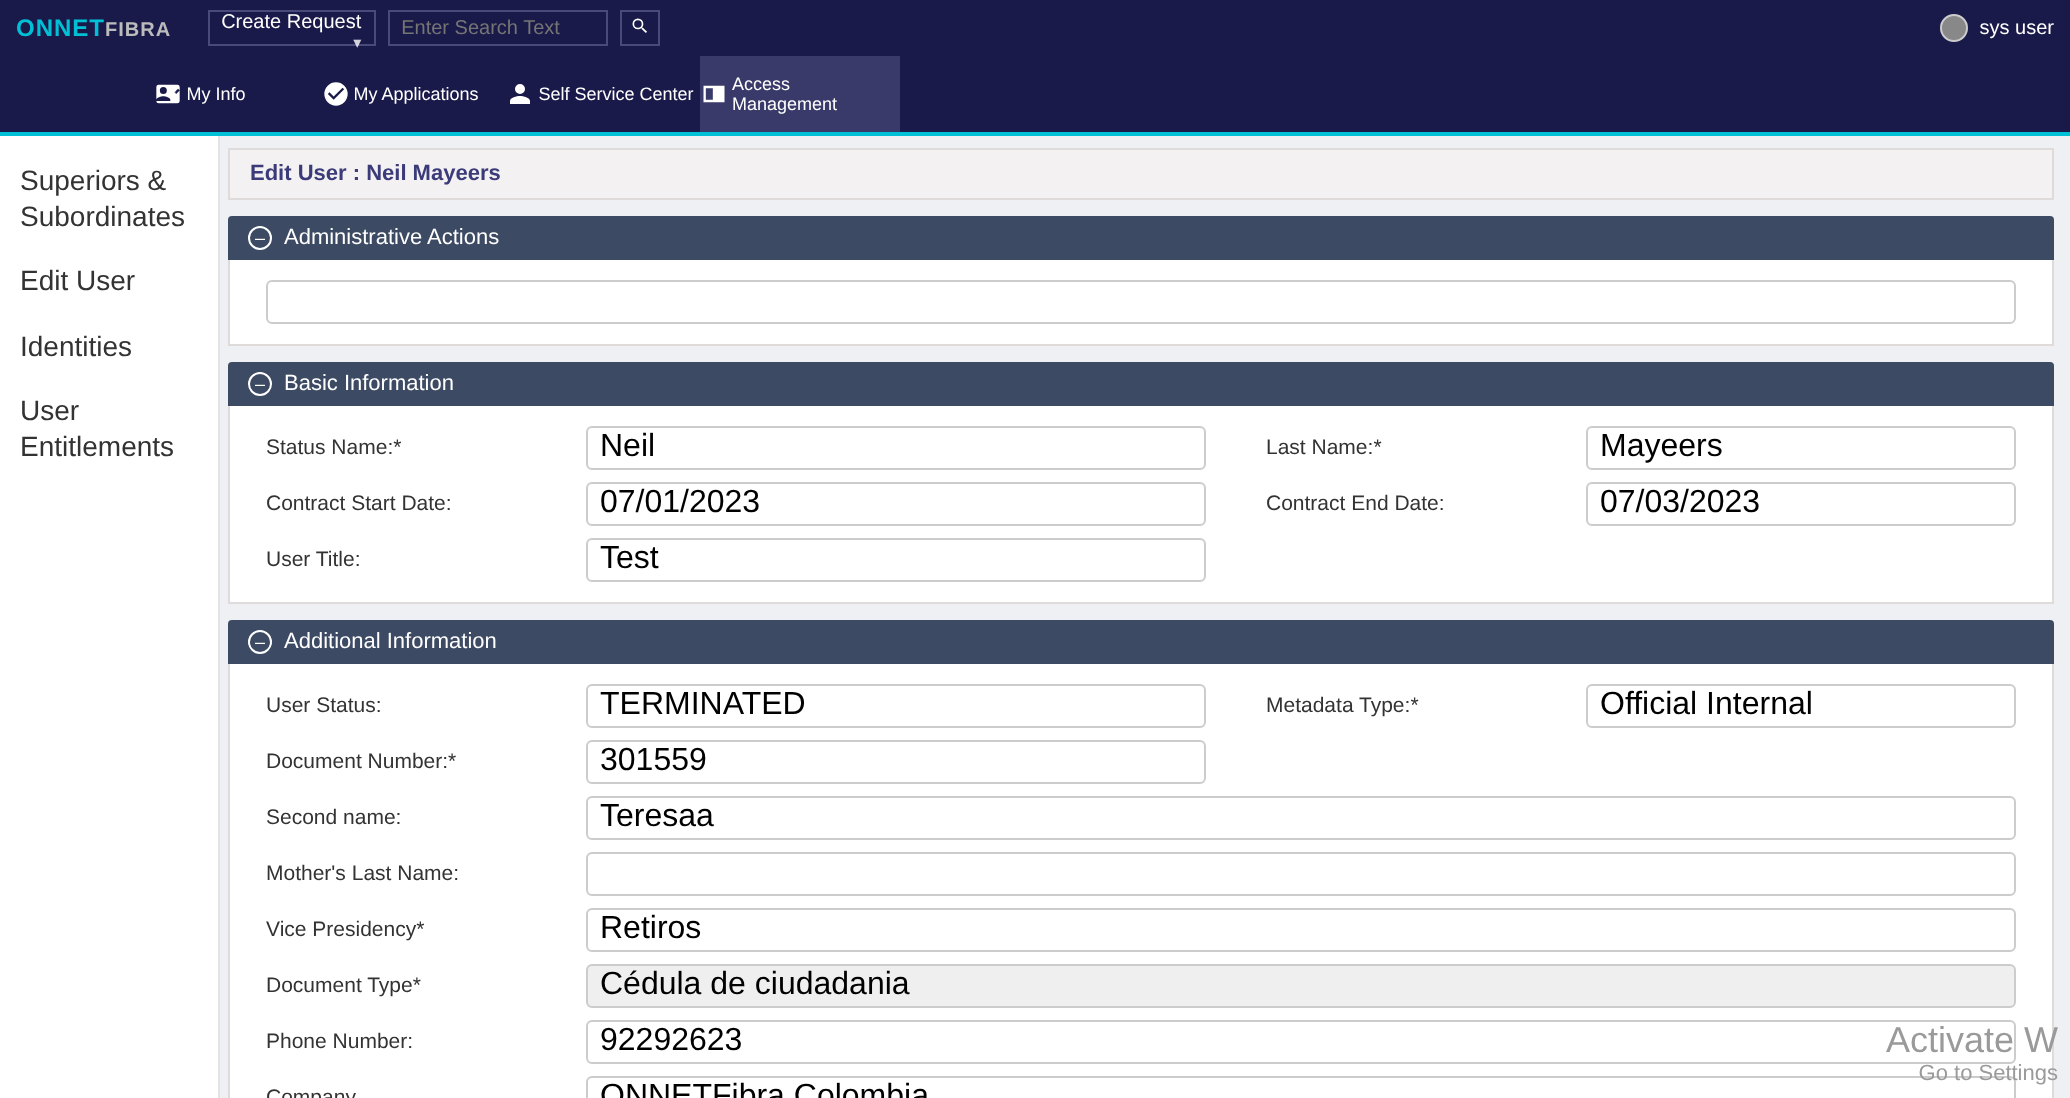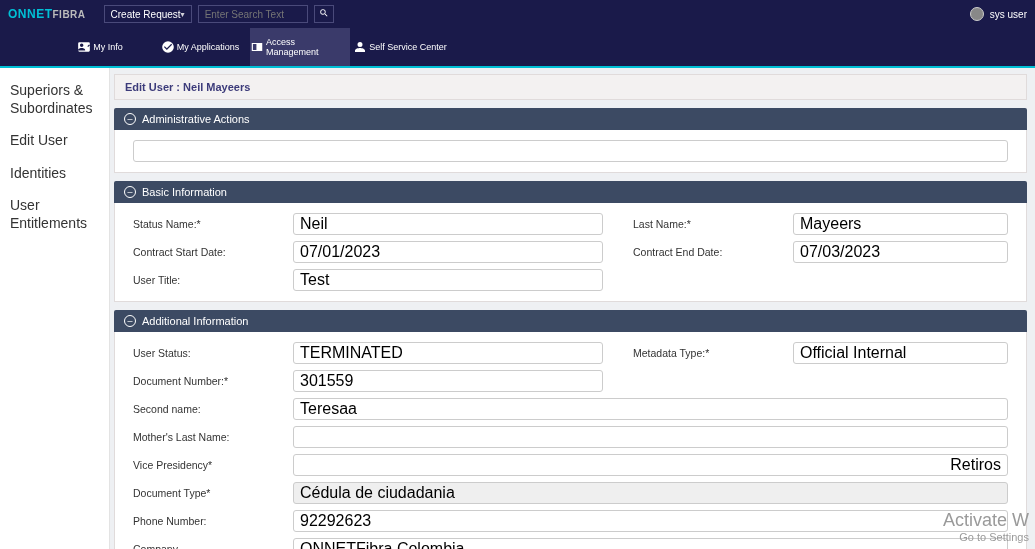--- a/index.html
+++ b/index.html
@@ -1,21 +1,21 @@
 <!DOCTYPE html>
 <html><head>
 <meta charset="utf-8">
 <style>
   * { box-sizing: border-box; margin: 0; padding: 0; font-family: Arial, Helvetica, sans-serif; }
   body { background: #eef0f3; font-size: 11px; color: #333; width:1035px; height:549px; overflow:hidden; position:relative;}
   .topbar { background: #1a1a4a; height: 28px; display:flex; align-items:center; padding:0 8px; gap:6px;}
   .brand { font-size:12px; font-weight:bold; letter-spacing:0.5px;}
   .brand .b1 { color:#00c0d6;}
   .brand .b2 { color:#bbb; font-size:10px;}
-  .dd { border:1px solid #4a4a7a; color:#fff; font-size:10px; height:18px; display:flex; align-items:center; padding:0 6px; min-width:60px; cursor:pointer; background:transparent;}
+  .dd { border:1px solid #4a4a7a; color:#fff; font-size:10px; height:18px; display:flex; align-items:center; padding:0 6px; min-width:60px; cursor:pointer; background:transparent;flex-direction:column;}
   .dd .chev { margin-left:auto; font-size:8px; opacity:.8;}
   .search-box { border:1px solid #4a4a7a; background:transparent; color:#fff; font-size:10px; height:18px; width:110px; padding:0 6px;}
   .search-btn { border:1px solid #4a4a7a; width:20px; height:18px; background:transparent; color:#fff; display:flex; align-items:center; justify-content:center; cursor:pointer; font-size:10px;}
   .topbar-right { margin-left:auto; display:flex; align-items:center; gap:6px; color:#fff; font-size:10px;text-align:center;}
   .avatar { width:14px; height:14px; border-radius:50%; background:#888; display:inline-block; border:1px solid #ccc;}
   .tabbar { background:#1a1a4a; height:40px; border-bottom:2px solid #00c0d6; display:flex; padding-left:50px;}
   .tab { width:100px; display:flex; align-items:center; justify-content:center; color:#fff; font-size:9px; cursor:pointer; gap:2px;}
   .tab.active { background:#3a3a6a;}
   .tab-icon { width:14px; height:14px; display:flex; align-items:center; justify-content:center;}
   .layout { display:flex; height: calc(549px - 28px - 40px);}
@@ -74,35 +74,35 @@
     <span>My Info</span>
   </div>
   <div class="tab">
     <span class="tab-icon">
         <svg width="14" height="14" viewBox="0 0 24 24">
           <path d="M12 2a10 10 0 1010 10A10 10 0 0012 2zm-2 15l-5-5 1.41-1.41L10 14.17l7.59-7.59L19 8z"></path>
         </svg>
       </span>
     <span>My Applications</span>
   </div>
+  <div class="tab">
+    <span class="tab-icon">
+        <svg width="12" height="14" viewBox="0 0 24 24">
+          <path d="M12 12a5 5 0 10-5-5 5 5 0 005 5zm0 2c-3.33 0-10 1.67-10 5v3h20v-3c0-3.33-6.67-5-10-5z"></path>
+        </svg>
+      </span>
+    <span>Self Service Center</span>
+  </div>
   <div class="tab active">
     <span class="tab-icon">
         <svg width="16" height="14" viewBox="0 0 24 24">
           <path d="M3 5h18v14H3V5zm2 2v10h6V7H5zm8 2h6v2h-6V9zm0 4h6v2h-6v-2z"></path>
         </svg>
       </span>
     <span>Access Management</span>
-  </div>
-  <div class="tab">
-    <span class="tab-icon">
-        <svg width="12" height="14" viewBox="0 0 24 24">
-          <path d="M12 12a5 5 0 10-5-5 5 5 0 005 5zm0 2c-3.33 0-10 1.67-10 5v3h20v-3c0-3.33-6.67-5-10-5z"></path>
-        </svg>
-      </span>
-    <span>Self Service Center</span>
   </div>
 </div>
 
 <div class="layout">
   <div class="sidebar">
     <div class="side-item">Superiors &amp; Subordinates</div>
     <div class="side-item">Edit User</div>
     <div class="side-item">Identities</div>
     <div class="side-item">User Entitlements</div>
   </div>
@@ -169,21 +169,21 @@
             <div></div>
             <div></div>
 
           <div class="lbl">Second name:</div>
           <div style="grid-column: 2 / 6;"><input class="inp" style="width: 100%;" value="Teresaa"></div>
 
           <div class="lbl">Mother's Last Name:</div>
           <div style="grid-column: 2 / 6;"><input class="inp" style="width: 100%;" value=""></div>
 
           <div class="lbl">Vice Presidency*</div>
-          <div style="grid-column: 2 / 6;"><input class="inp" style="width: 100%; text-align: right;" value="Retiros"></div>
+          <div style="grid-column: 2 / 6;"><input class="inp" style="width: 100%;" value="Retiros"></div>
 
           <div class="lbl">Document Type*</div>
           <div style="grid-column: 2 / 6;"><input class="inp readonly" readonly="" style="width: 100%;" value="Cédula de ciudadania"></div>
 
           <div class="lbl">Phone Number:</div>
           <div style="grid-column: 2 / 6;"><input class="inp" style="width: 100%;" value="92292623"></div>
 
           <div class="lbl">Company</div>
           <div style="grid-column: 2 / 6;"><input class="inp" style="width: 100%;" value="ONNETFibra Colombia"></div>
 

